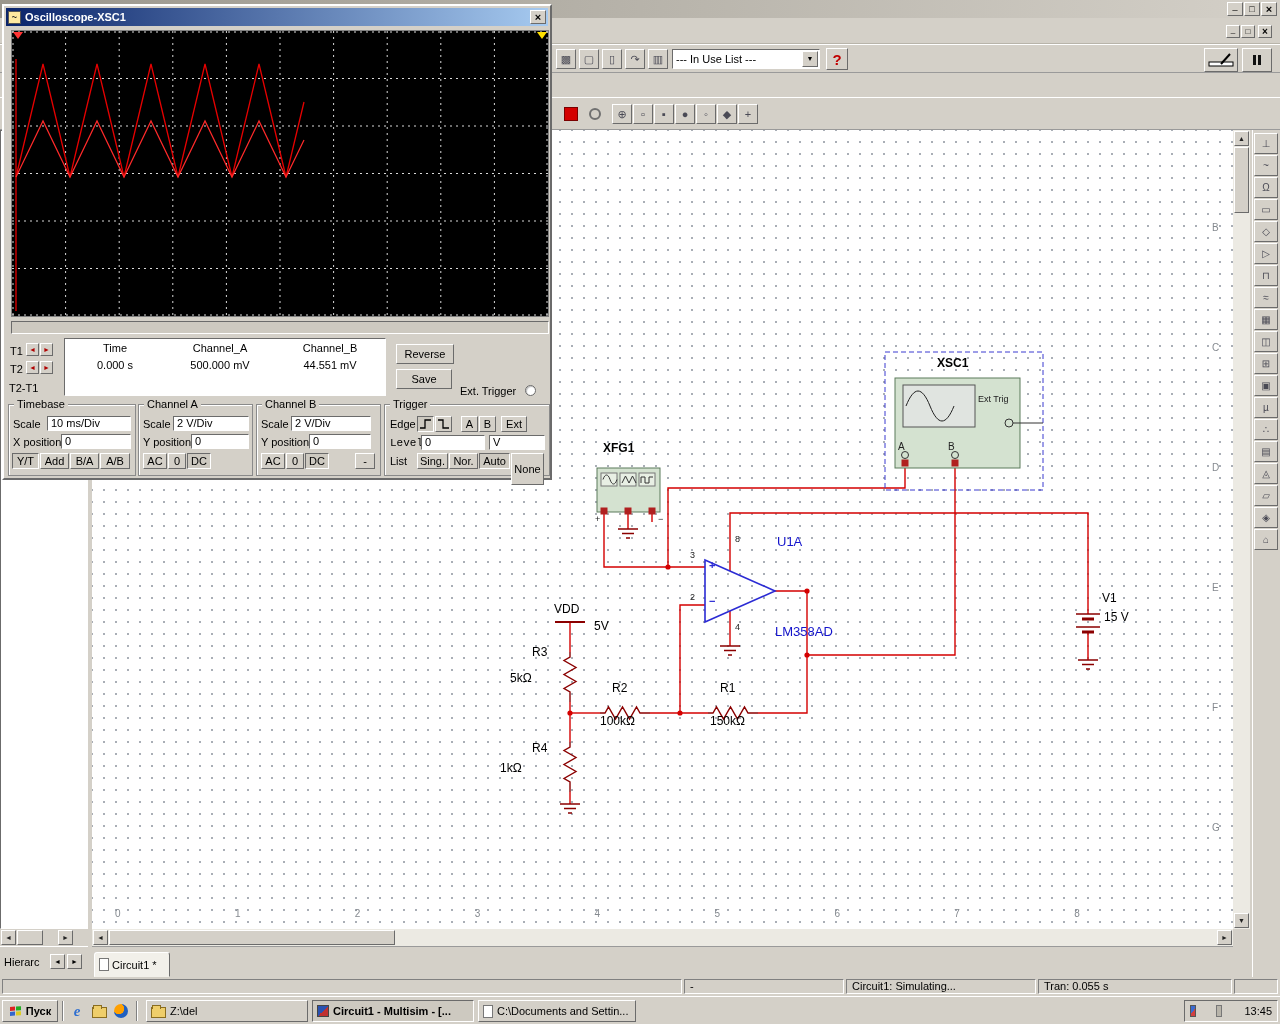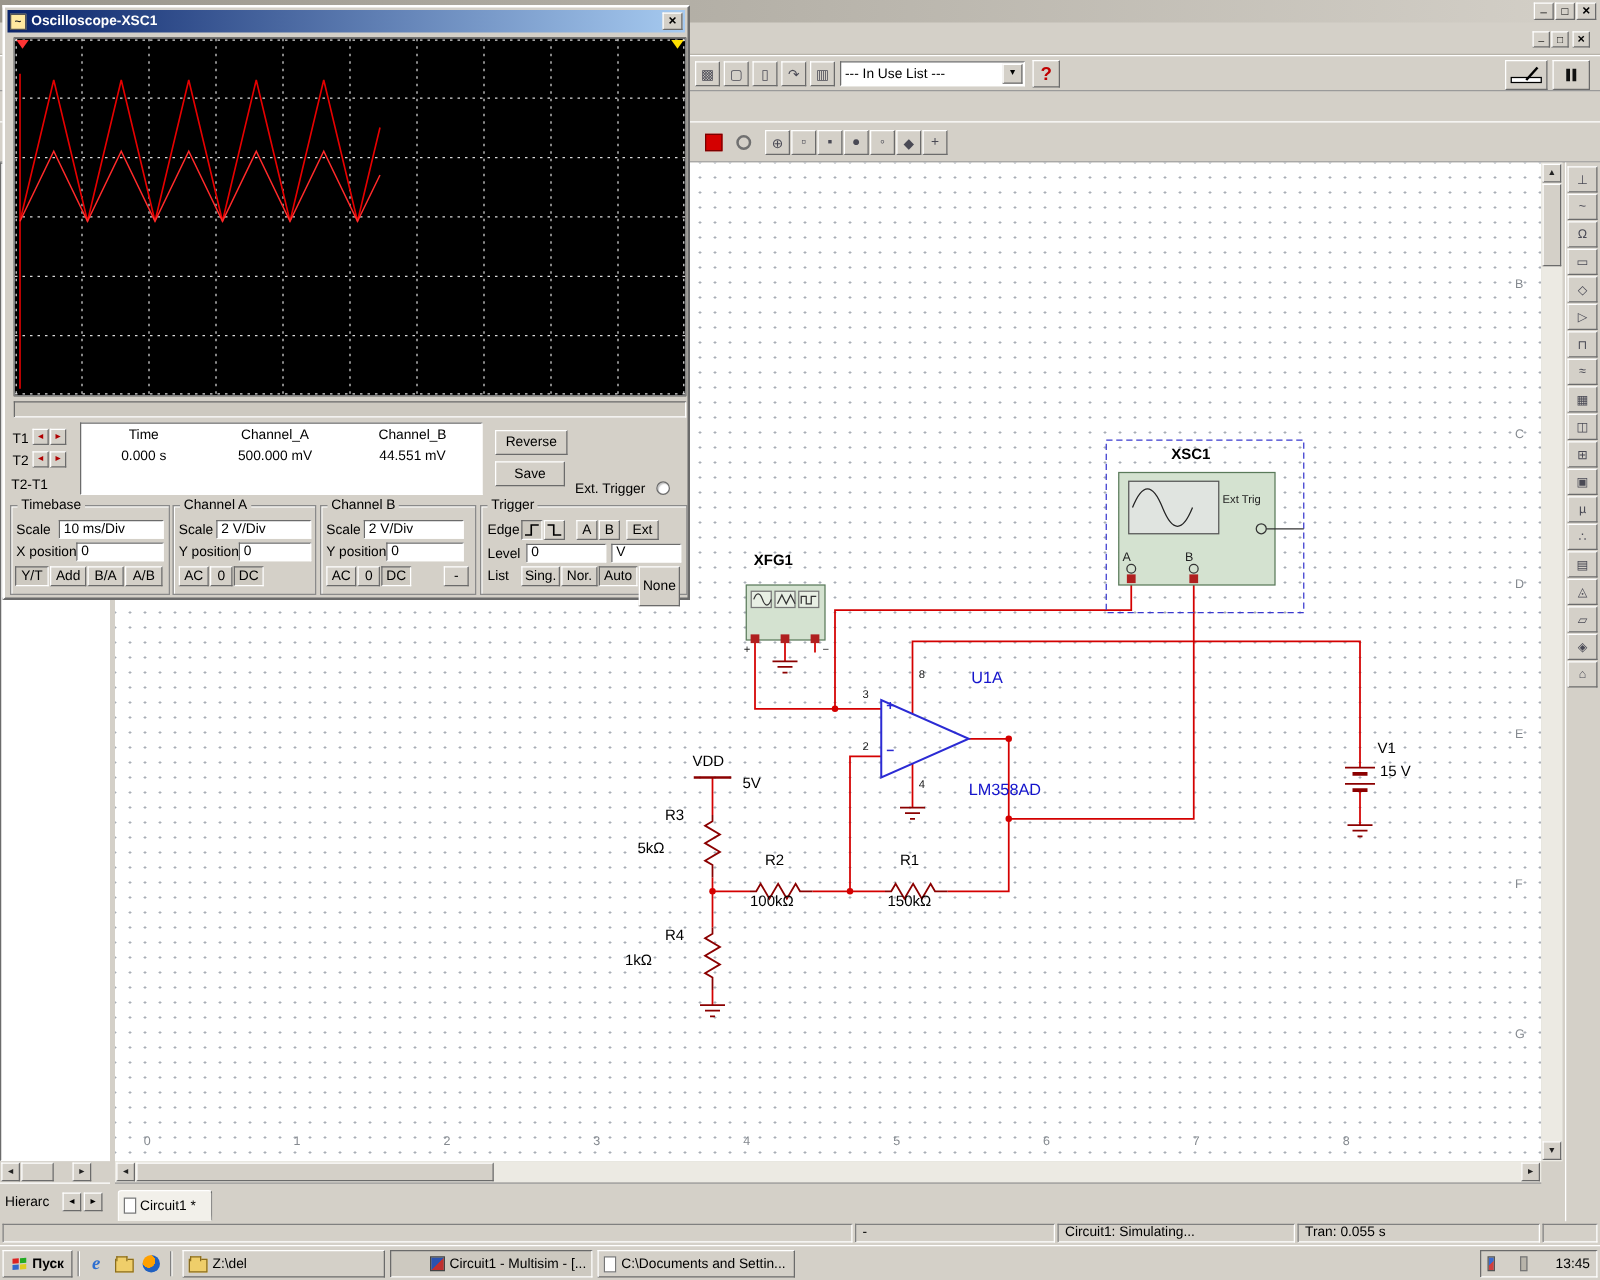--- a/index.html
+++ b/index.html
@@ -519,21 +519,21 @@
     </div>
     <div class="abs btn raised" style="left:76px;top:11px;width:17px;height:16px;">
         <span>A</span>
       </div>
     <div class="abs btn raised" style="left:94px;top:11px;width:17px;height:16px;">
         <span>B</span>
       </div>
     <div class="abs btn raised" style="left:116px;top:11px;width:26px;height:16px;">
         <span>Ext</span>
       </div>
-    <span class="glabel" style="left:5px;top:32px;">Level</span>
+    <span class="glabel" style="left:5px;top:32px;font-family:Liberation Mono, monospace;">Level</span>
     <div class="abs field" style="left:36px;top:30px;width:64px;height:15px;"><span>0</span></div>
     <div class="abs field" style="left:104px;top:30px;width:56px;height:15px;"><span>V</span></div>
     <span class="glabel" style="left:5px;top:50px;">List</span>
     <div class="abs btn raised" style="left:32px;top:48px;width:31px;height:16px;">
         <span>Sing.</span>
       </div>
     <div class="abs btn raised" style="left:64px;top:48px;width:29px;height:16px;">
         <span>Nor.</span>
       </div>
     <div class="abs btn raised pressed" style="left:94px;top:48px;width:31px;height:16px;">
@@ -566,21 +566,21 @@
     </div>
   <div class="abs btn" style="left:112px;top:4px;width:18px;height:20px;">
       <span style="width:14px;height:14px;border-radius:50%;background:radial-gradient(circle at 35% 35%,#ffa000 40%,#2060c0 42%);display:inline-block;"></span>
     </div>
   <div class="abs" style="left:136px;top:4px;width:2px;height:20px;border-left:1px solid #808080;border-right:1px solid #fff;"></div>
 
   <div class="abs task-btn raised" style="left:146px;top:3px;width:162px;height:22px;">
     <span class="folder-icon" style="flex:none;"></span>
     <span>Z:\del</span>
   </div>
-  <div class="abs task-btn pressed" style="left:312px;top:3px;width:162px;height:22px;border:1px solid;background:#e6e3dc;font-weight:normal;justify-content:flex-end;">
+  <div class="abs task-btn pressed" style="left:312px;top:3px;width:162px;height:22px;border:1px solid;background:#e6e3dc;font-weight:bold;">
     <span style="flex:none;width:12px;height:12px;background:linear-gradient(135deg,#2a52b0 50%,#c03030 50%);border:1px solid #444;"></span>
     <span>Circuit1 - Multisim - [...</span>
   </div>
   <div class="abs task-btn raised" style="left:478px;top:3px;width:158px;height:22px;">
     <span class="page-icon" style="flex:none;"></span>
     <span>C:\Documents and Settin...</span>
   </div>
 
   <div class="abs sunken" style="left:1184px;top:3px;width:94px;height:22px;display:flex;align-items:center;gap:20px;padding:0 5px;">
     <span style="width:12px;height:12px;background:linear-gradient(135deg,#3a6ad0 50%,#d04040 50%);border:1px solid #555;display:inline-block;"></span>

